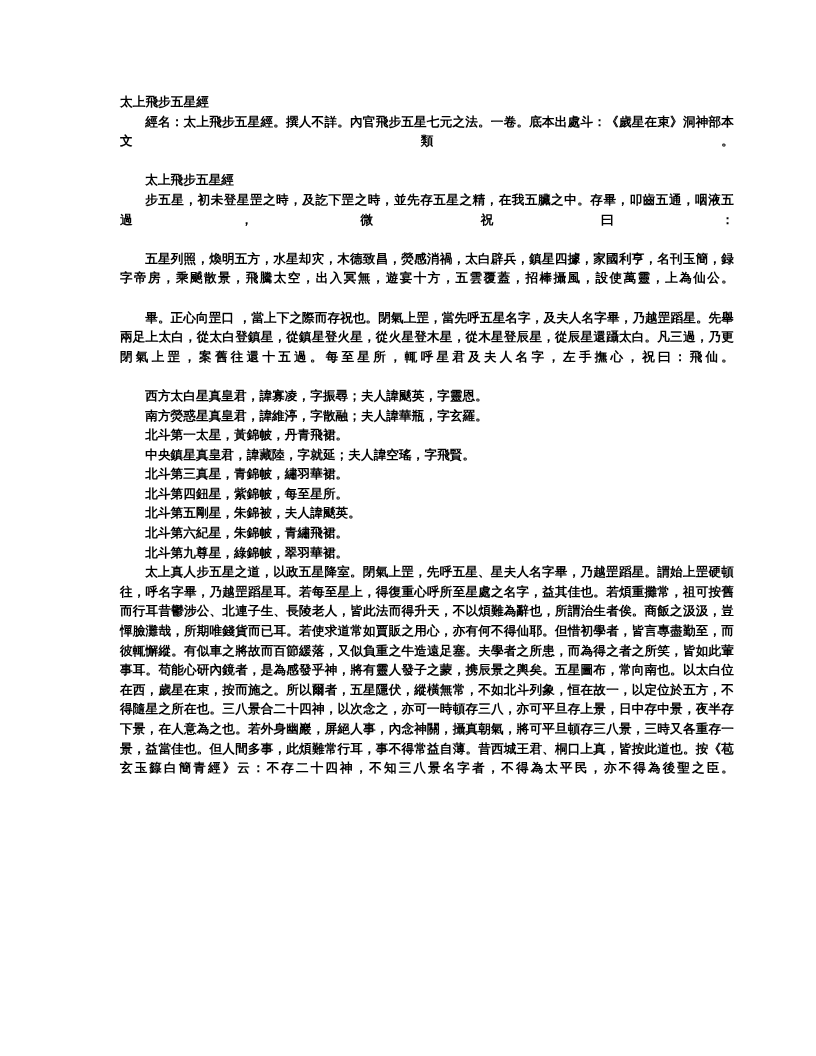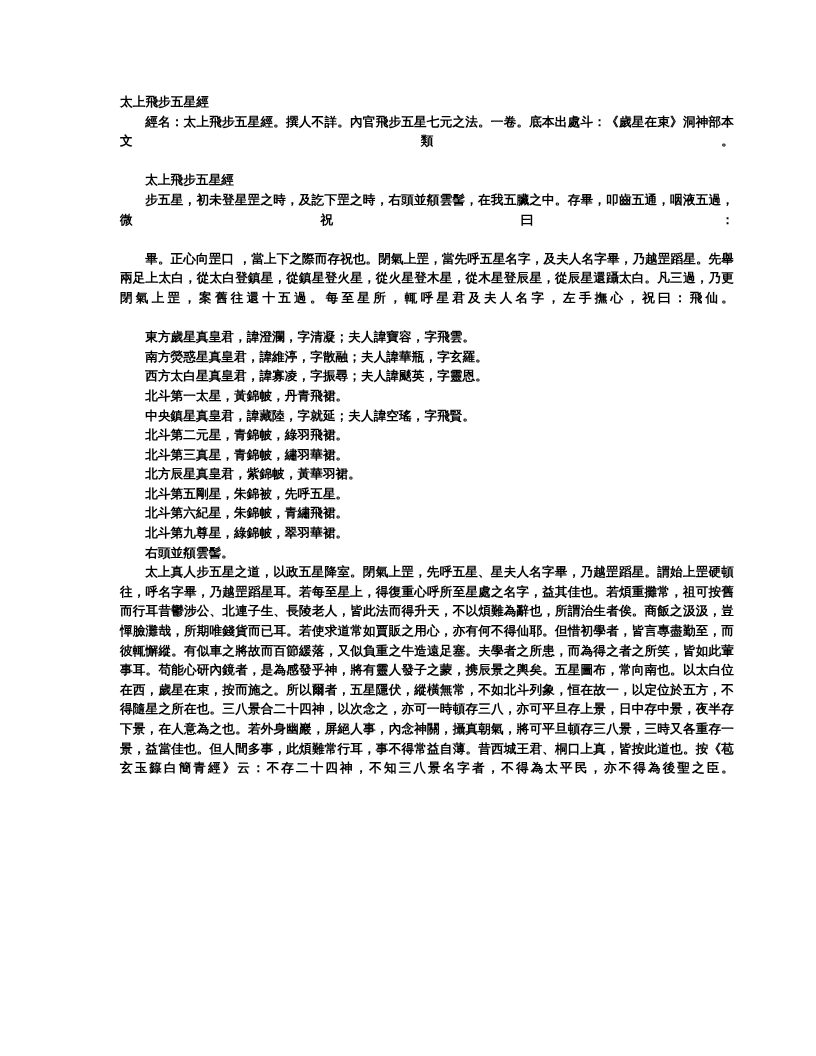--- a/index.html
+++ b/index.html
@@ -62,34 +62,32 @@
 
 <div class="page">
   <div class="textbody">
 
     <div class="title-line">太上飛步五星經</div>
 
     <div class="para">經名：太上飛步五星經。撰人不詳。內官飛步五星七元之法。一卷。底本出處斗：《歲星在束》洞神部本文類。</div>
 
     <div class="indent-line">太上飛步五星經</div>
 
-    <div class="para">步五星，初未登星罡之時，及訖下罡之時，右頭並頯雲髻，在我五臟之中。存畢，叩齒五通，咽液五過，微祝曰：</div>
+    <div class="para">步五星，初未登星罡之時，及訖下罡之時，並先存五星之精，在我五臟之中。存畢，叩齒五通，咽液五過，微祝曰：</div>
+    <div class="para">五星列照，煥明五方，水星却灾，木德致昌，熒感消禍，太白辟兵，鎮星四據，家國利亨，名刊玉簡，録字帝房，乘飇散景，飛騰太空，出入冥無，遊宴十方，五雲覆蓋，招棒攝風，設使萬靈，上為仙公。</div>
     <div class="para">畢。正心向罡口 ，當上下之際而存祝也。閉氣上罡，當先呼五星名字，及夫人名字畢，乃越罡蹈星。先舉兩足上太白，從太白登鎮星，從鎮星登火星，從火星登木星，從木星登辰星，從辰星還躡太白。凡三過，乃更閉氣上罡，案舊往還十五過。每至星所，輒呼星君及夫人名字，左手撫心，祝曰：飛仙。</div>
 
-    <div class="indent-line">東方歲星真皇君，諱澄瀾，字清凝；夫人諱寶容，字飛雲。</div>
+    <div class="indent-line">西方太白星真皇君，諱寡凌，字振尋；夫人諱颷英，字靈恩。</div>
     <div class="indent-line">南方熒惑星真皇君，諱維渟，字散融；夫人諱華瓶，字玄羅。</div>
-    <div class="indent-line">西方太白星真皇君，諱寡凌，字振尋；夫人諱颷英，字靈恩。</div>
     <div class="indent-line">北斗第一太星，黃錦帔，丹青飛裙。</div>
 
     <div class="indent-line">中央鎮星真皇君，諱藏陸，字就延；夫人諱空瑤，字飛賢。</div>
-    <div class="indent-line">北斗第二元星，青錦帔，綠羽飛裙。</div>
     <div class="indent-line">北斗第三真星，青錦帔，繡羽華裙。</div>
-    <div class="indent-line">北方辰星真皇君，紫錦帔，黃華羽裙。</div>
-    <div class="indent-line">北斗第五剛星，朱錦被，先呼五星。</div>
+    <div class="indent-line">北斗第四鈕星，紫錦帔，每至星所。</div>
+    <div class="indent-line">北斗第五剛星，朱錦被，夫人諱颷英。</div>
     <div class="indent-line">北斗第六紀星，朱錦帔，青繡飛裙。</div>
     <div class="indent-line">北斗第九尊星，綠錦帔，翠羽華裙。</div>
 
-    <div class="indent-line">右頭並頯雲髻。</div>
 
     <div class="para">太上真人步五星之道，以政五星降室。閉氣上罡，先呼五星、星夫人名字畢，乃越罡蹈星。謂始上罡硬頓往，呼名字畢，乃越罡蹈星耳。若每至星上，得復重心呼所至星處之名字，益其佳也。若煩重攤常，祖可按舊而行耳昔鬱涉公、北連子生、長陵老人，皆此法而得升天，不以煩難為辭也，所謂治生者俟。商飯之汲汲，豈憚臉灘哉，所期唯錢貨而已耳。若使求道常如賈販之用心，亦有何不得仙耶。但惜初學者，皆言專盡勤至，而彼輒懈縱。有似車之將故而百節緩落，又似負重之牛造遠足塞。夫學者之所患，而為得之者之所笑，皆如此葷事耳。苟能心研內鏡者，是為感發乎神，將有靈人發子之蒙，携辰景之輿矣。五星圖布，常向南也。以太白位在西，歲星在束，按而施之。所以爾者，五星隱伏，縱橫無常，不如北斗列象，恒在故一，以定位於五方，不得隨星之所在也。三八景合二十四神，以次念之，亦可一時頓存三八，亦可平旦存上景，日中存中景，夜半存下景，在人意為之也。若外身幽巖，屏絕人事，內念神關，攝真朝氣，將可平旦頓存三八景，三時又各重存一景，益當佳也。但人間多事，此煩難常行耳，事不得常益自薄。昔西城王君、桐口上真，皆按此道也。按《苞玄玉籙白簡青經》云：不存二十四神，不知三八景名字者，不得為太平民，亦不得為後聖之臣。</div>
 
   </div>
 </div>
 
 </body></html>

